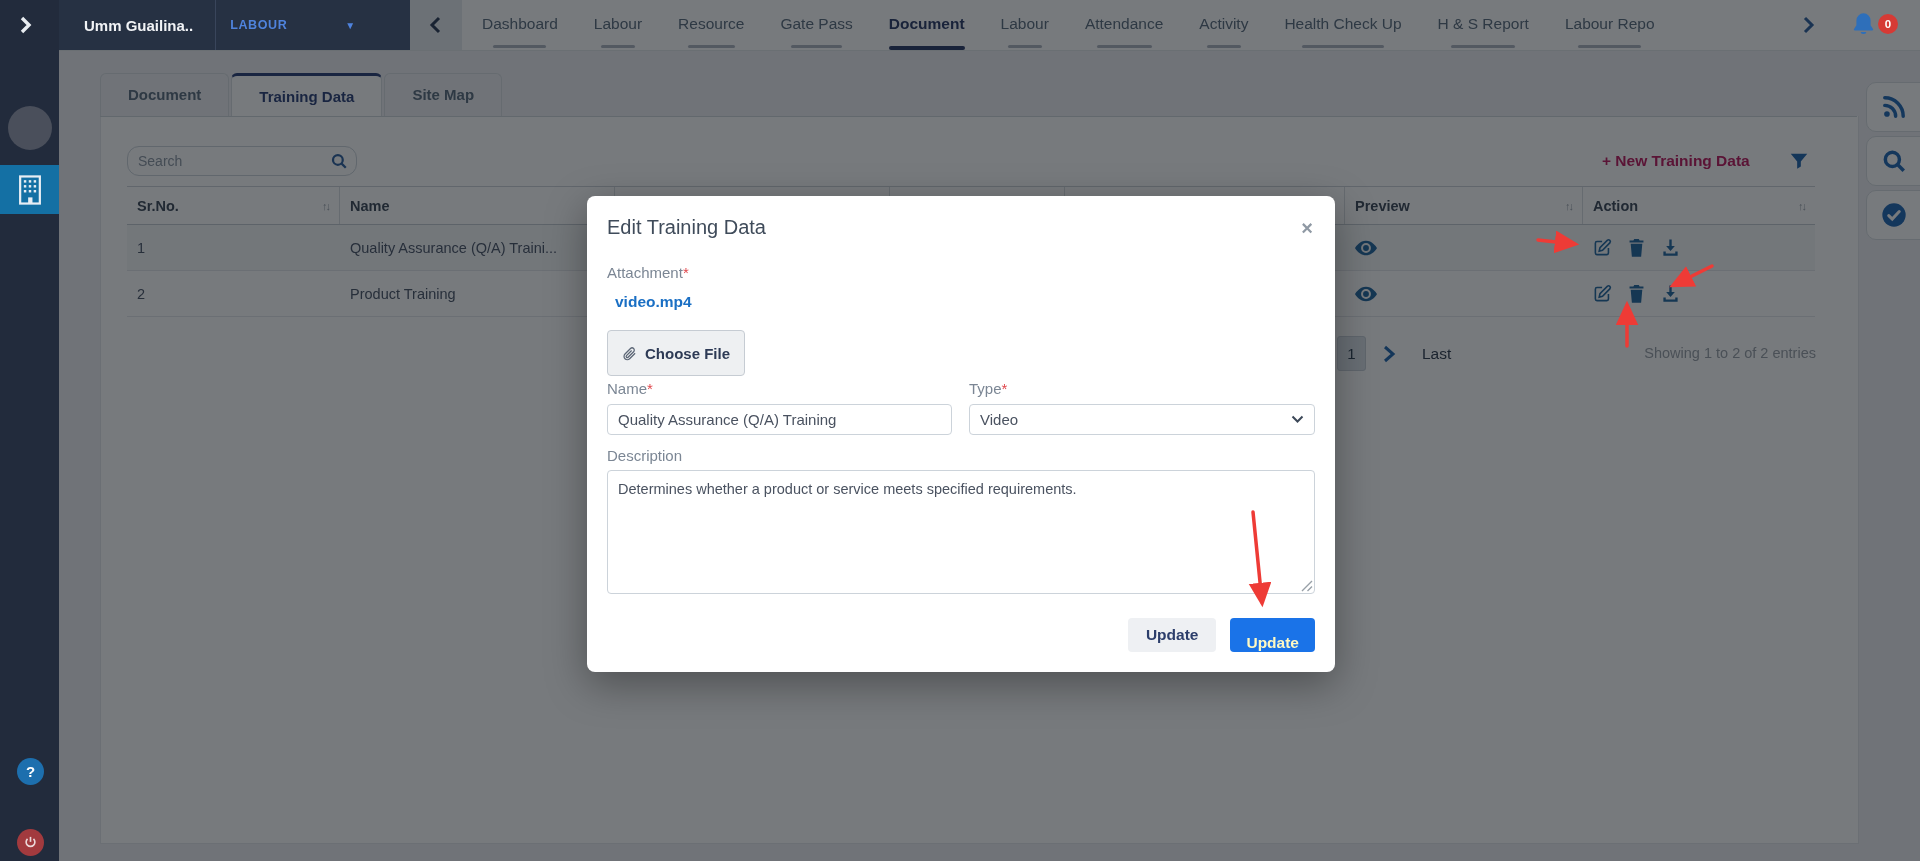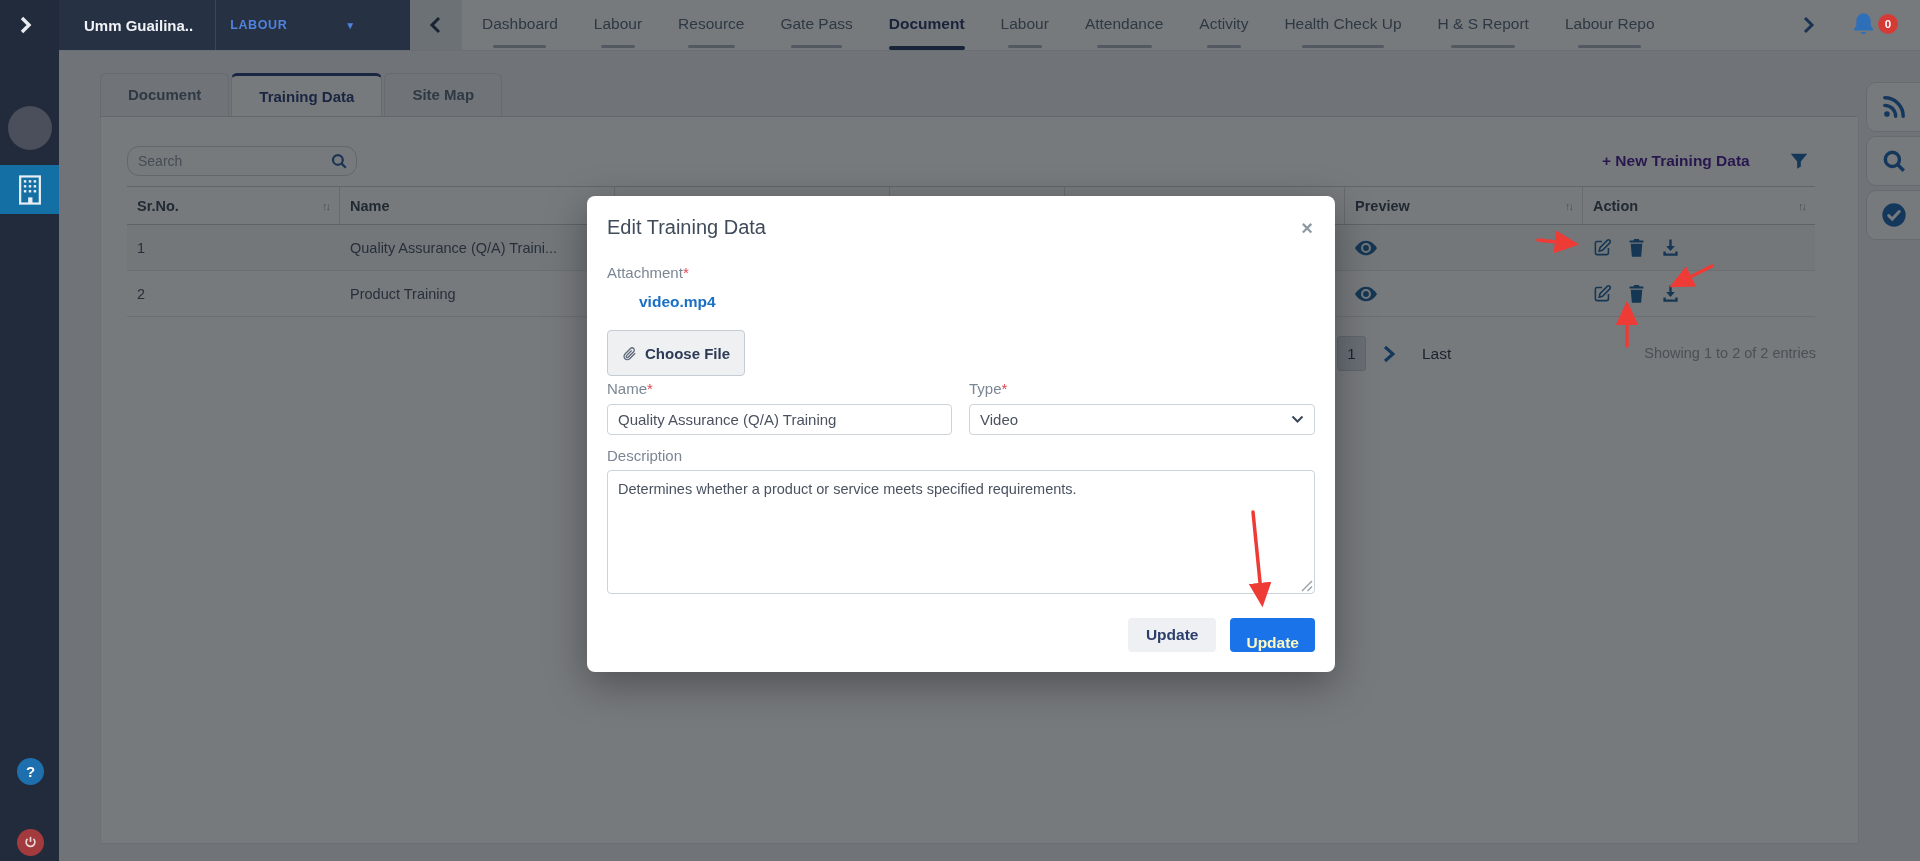--- a/index.html
+++ b/index.html
@@ -66,21 +66,21 @@
   .card-bg{position:absolute;left:100px;top:116px;width:1757px;height:727px;background:#ffffff;
            border:1px solid #e3e6ea;border-top:none;z-index:3;}
 
   .search-box{position:absolute;left:127px;top:146px;width:230px;height:30px;z-index:4;}
   .search-box input{width:100%;height:100%;box-sizing:border-box;border:1px solid #ccd3da;
       border-radius:12px;padding:0 34px 0 10px;font-size:14px;color:#4a5260;background:#fff;
       font-family:"Liberation Sans",sans-serif;}
   .search-box input::placeholder{color:#8b96a3;}
   .search-box svg{position:absolute;right:9px;top:6px;}
   .new-link{position:absolute;left:1602px;top:152px;font-size:15.5px;font-weight:600;
-            color:#4c1d95;z-index:4;cursor:pointer;}
+            color:#be185d;z-index:4;cursor:pointer;}
   .filter-icon{position:absolute;left:1788px;top:150px;z-index:4;cursor:pointer;}
 
   
   .tbl{position:absolute;left:127px;top:186px;width:1688px;z-index:4;}
   .tbl-head{display:flex;height:37px;border-top:1px solid #ccd2d8;border-bottom:1px solid #c4cad1;}
   .th{display:flex;align-items:center;justify-content:space-between;padding:0 10px;
       font-size:14.5px;font-weight:700;color:#3c4858;border-right:1px solid #d9dde2;box-sizing:border-box;}
   .th:last-child{border-right:none;}
   .sort{font-size:11px;color:#9aa3ad;letter-spacing:-2px;}
   .tbl-row{display:flex;height:45px;border-bottom:1px solid #e4e7eb;align-items:center;}
@@ -109,21 +109,21 @@
            background:rgba(13,17,24,.56);z-index:50;}
   .modal{position:absolute;left:587px;top:196px;width:748px;height:476px;background:#fff;
          border-radius:8px;box-shadow:0 12px 40px rgba(0,0,0,.35);z-index:100;box-sizing:border-box;
          padding:20px;}
   .m-title{font-size:20px;color:#3f4b5a;font-weight:500;}
   .m-close{position:absolute;right:22px;top:22px;font-size:20px;color:#8f99a4;font-weight:700;
            cursor:pointer;line-height:1;}
   .m-label{font-size:15px;color:#7b8694;}
   .req{color:#e0474c;}
   .m-attach-label{position:absolute;left:20px;top:68px;}
-  .m-file-link{position:absolute;left:28px;top:97px;font-size:15.5px;font-weight:600;color:#1a6fc4;cursor:pointer;margin-left:24px;}
+  .m-file-link{position:absolute;left:28px;top:97px;font-size:15.5px;font-weight:600;color:#1a6fc4;cursor:pointer;}
   .choose-btn{position:absolute;left:20px;top:134px;height:28px;padding:8px 14px;display:flex;
               align-items:center;gap:8px;background:#eef0f2;border:1px solid #c6ccd3;border-radius:4px;
               font-size:15px;font-weight:600;color:#2d3a55;cursor:pointer;}
   .m-name-label{position:absolute;left:20px;top:184px;}
   .m-type-label{position:absolute;left:382px;top:184px;}
   .m-input{position:absolute;left:20px;top:208px;width:345px;height:31px;box-sizing:border-box;
            border:1px solid #ccd3da;border-radius:4px;padding:0 10px;font-size:15px;color:#4a5260;
            font-family:"Liberation Sans",sans-serif;background:#fff;}
   .m-select{position:absolute;left:382px;top:208px;width:346px;height:31px;box-sizing:border-box;
             border:1px solid #ccd3da;border-radius:4px;padding:0 10px;font-size:15px;color:#4a5260;

